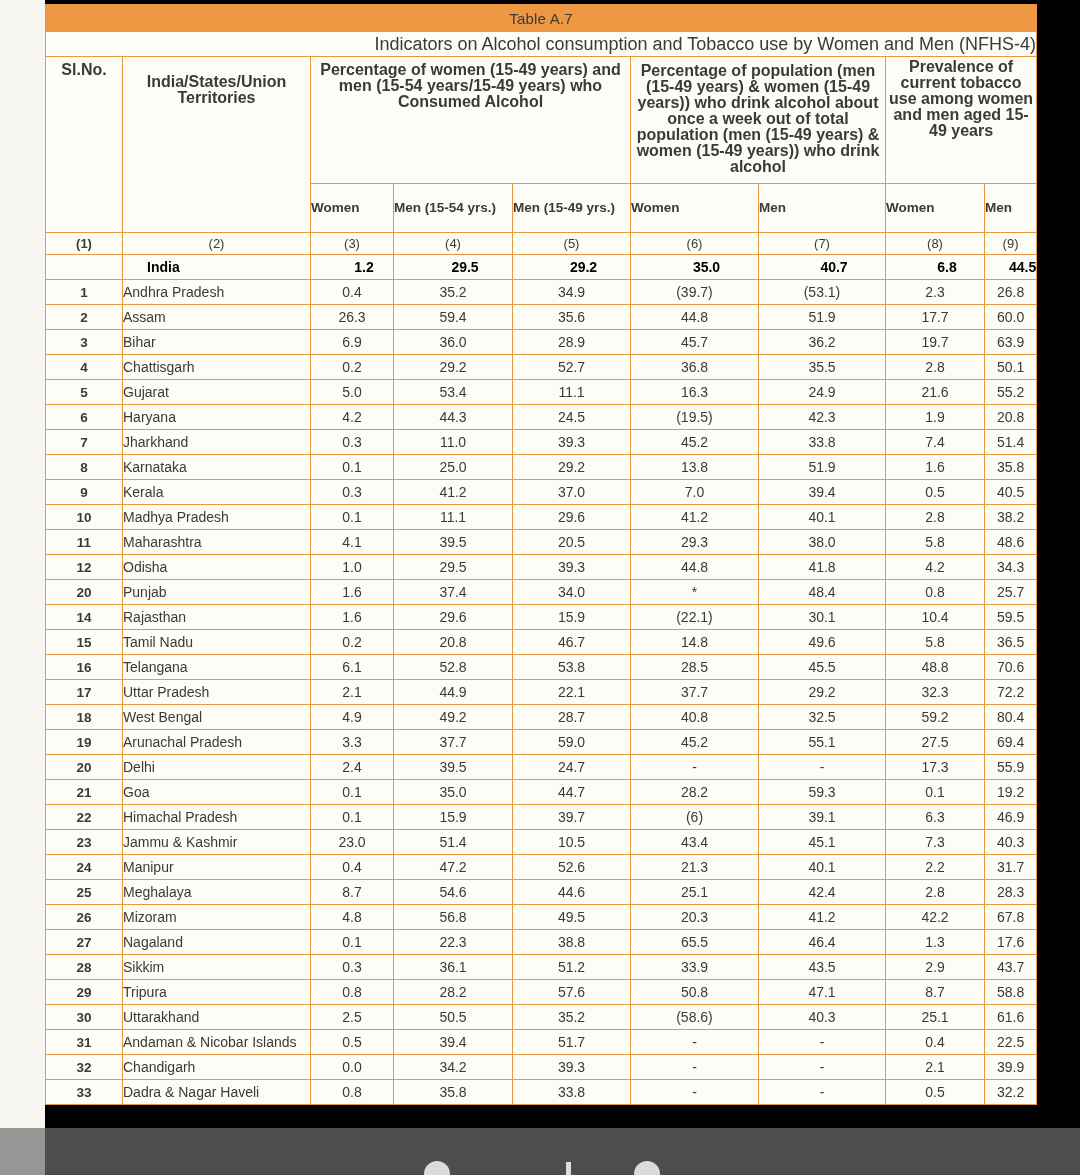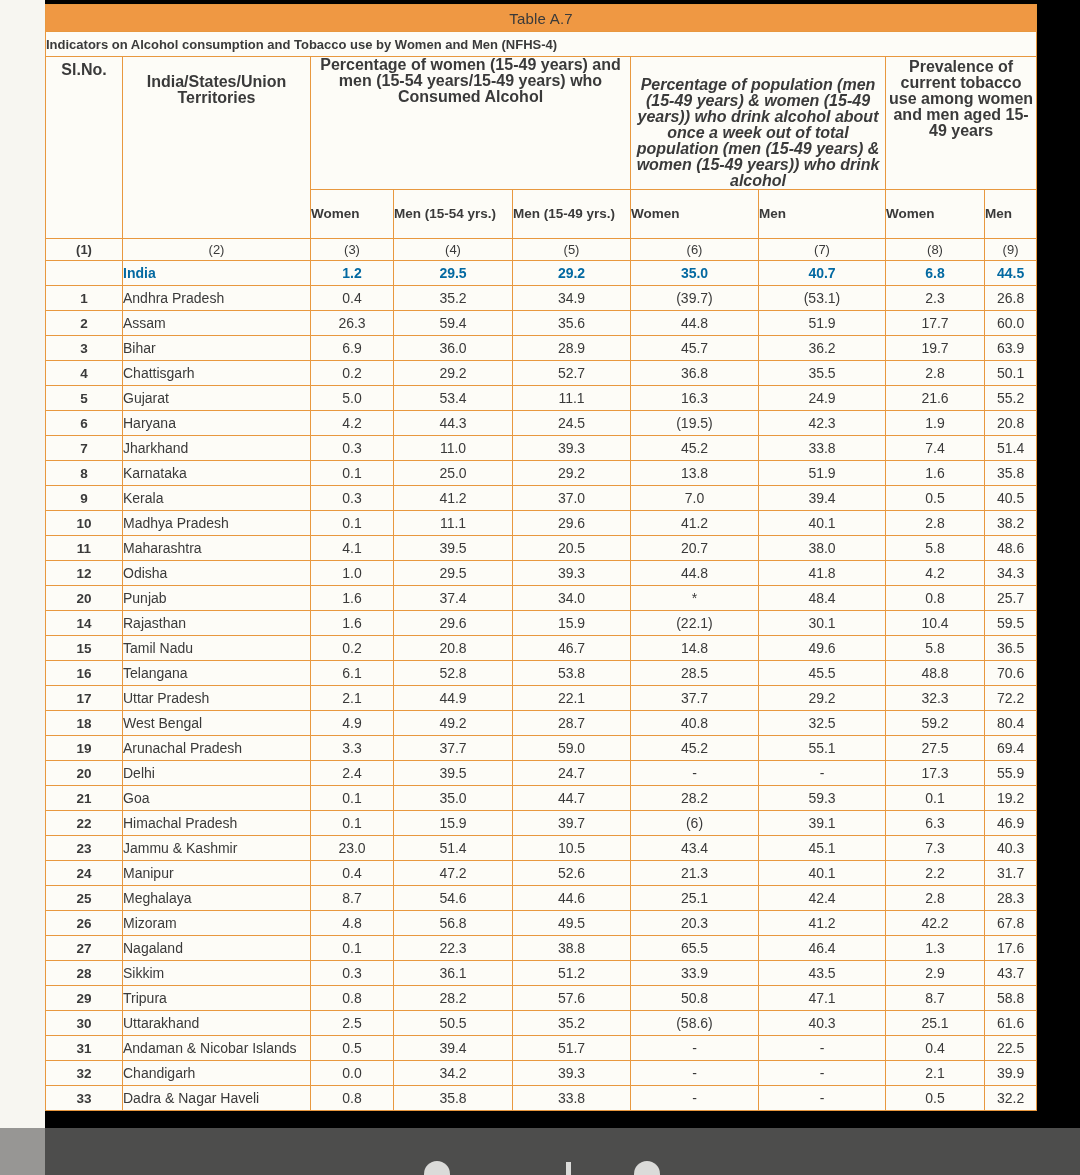--- a/index.html
+++ b/index.html
@@ -57,23 +57,23 @@
     background: #ef9843;
     color: #3a3a3a;
     text-align: center;
     font-size: 15px;
     font-weight: 400;
     height: 26px;
     letter-spacing: 0.2px;
   }
   .subtitle-bar {
     background: #fdfcf7;
-    text-align: left;
-    font-size: 13px;
-    font-weight: bold;
+    text-align: right;
+    font-size: 18px;
+    font-weight: normal;
     height: 24px;
     color: #2e2e2e;
   }
   .hdr {
     text-align: center;
     font-weight: bold;
     font-size: 16px;
     line-height: 16px;
     color: #2b2b2b;
     padding: 3px 2px;
@@ -109,21 +109,22 @@
     line-height: 17px;
   }
   td.num {
     text-align: center;
     font-size: 14px;
     color: #3b3b3b;
   }
   tr.total td.state,
   tr.total td.num {
     font-weight: bold;
-    color: #0369a1;
+    color: #000000;
+    padding-left: 24px;
   }
   
   .gray-overlay {
     position: absolute;
     left: 0;
     top: 1128px;
     width: 1080px;
     height: 47px;
     background: rgba(110,110,108,0.70);
     pointer-events: none;
@@ -176,22 +177,22 @@
       <thead>
         <tr>
           <td class="title-bar" colspan="9">Table A.7</td>
         </tr>
         <tr>
           <td class="subtitle-bar" colspan="9">Indicators on Alcohol consumption and Tobacco use by Women and Men (NFHS-4)</td>
         </tr>
         <tr>
           <td class="hdr" rowspan="2" style="height:170px; vertical-align:top; padding-top:5px;">Sl.No.</td>
           <td class="hdr" rowspan="2" style="vertical-align:top; padding-top:17px;margin-top:46px;">India/States/Union Territories</td>
-          <td class="hdr" colspan="3" style="vertical-align:top; ">Percentage of women  (15-49 years) and  men (15-54 years/15-49 years) who Consumed Alcohol</td>
-          <td class="hdr" colspan="2" rowspan="1" style="vertical-align:top; padding-top:20px;font-style:italic;">Percentage of population (men (15-49 years) &amp; women (15-49 years)) who drink alcohol about once a week out of total population (men (15-49 years) &amp; women (15-49 years)) who drink alcohol</td>
+          <td class="hdr" colspan="3" style="vertical-align:top; padding-top:5px;">Percentage of women  (15-49 years) and  men (15-54 years/15-49 years) who Consumed Alcohol</td>
+          <td class="hdr" colspan="2" rowspan="1" style="vertical-align:top; padding-top:6px;">Percentage of population (men (15-49 years) &amp; women (15-49 years)) who drink alcohol about once a week out of total population (men (15-49 years) &amp; women (15-49 years)) who drink alcohol</td>
           <td class="hdr" colspan="2" rowspan="1" style="vertical-align:top; padding-top:2px;">Prevalence of current tobacco use among women and men aged 15-49 years</td>
         </tr>
         <tr>
           <td class="hdr-sub">Women</td>
           <td class="hdr-sub">Men (15-54 yrs.)</td>
           <td class="hdr-sub">Men (15-49 yrs.)</td>
           <td class="hdr-sub">Women</td>
           <td class="hdr-sub">Men</td>
           <td class="hdr-sub">Women</td>
           <td class="hdr-sub">Men</td>
@@ -329,21 +330,21 @@
             <td class="num">40.1</td>
             <td class="num">2.8</td>
             <td class="num">38.2</td>
           </tr>
           <tr>
             <td class="slno">11</td>
             <td class="state">Maharashtra</td>
             <td class="num">4.1</td>
             <td class="num">39.5</td>
             <td class="num">20.5</td>
-            <td class="num">20.7</td>
+            <td class="num">29.3</td>
             <td class="num">38.0</td>
             <td class="num">5.8</td>
             <td class="num">48.6</td>
           </tr>
           <tr>
             <td class="slno">12</td>
             <td class="state">Odisha</td>
             <td class="num">1.0</td>
             <td class="num">29.5</td>
             <td class="num">39.3</td>

